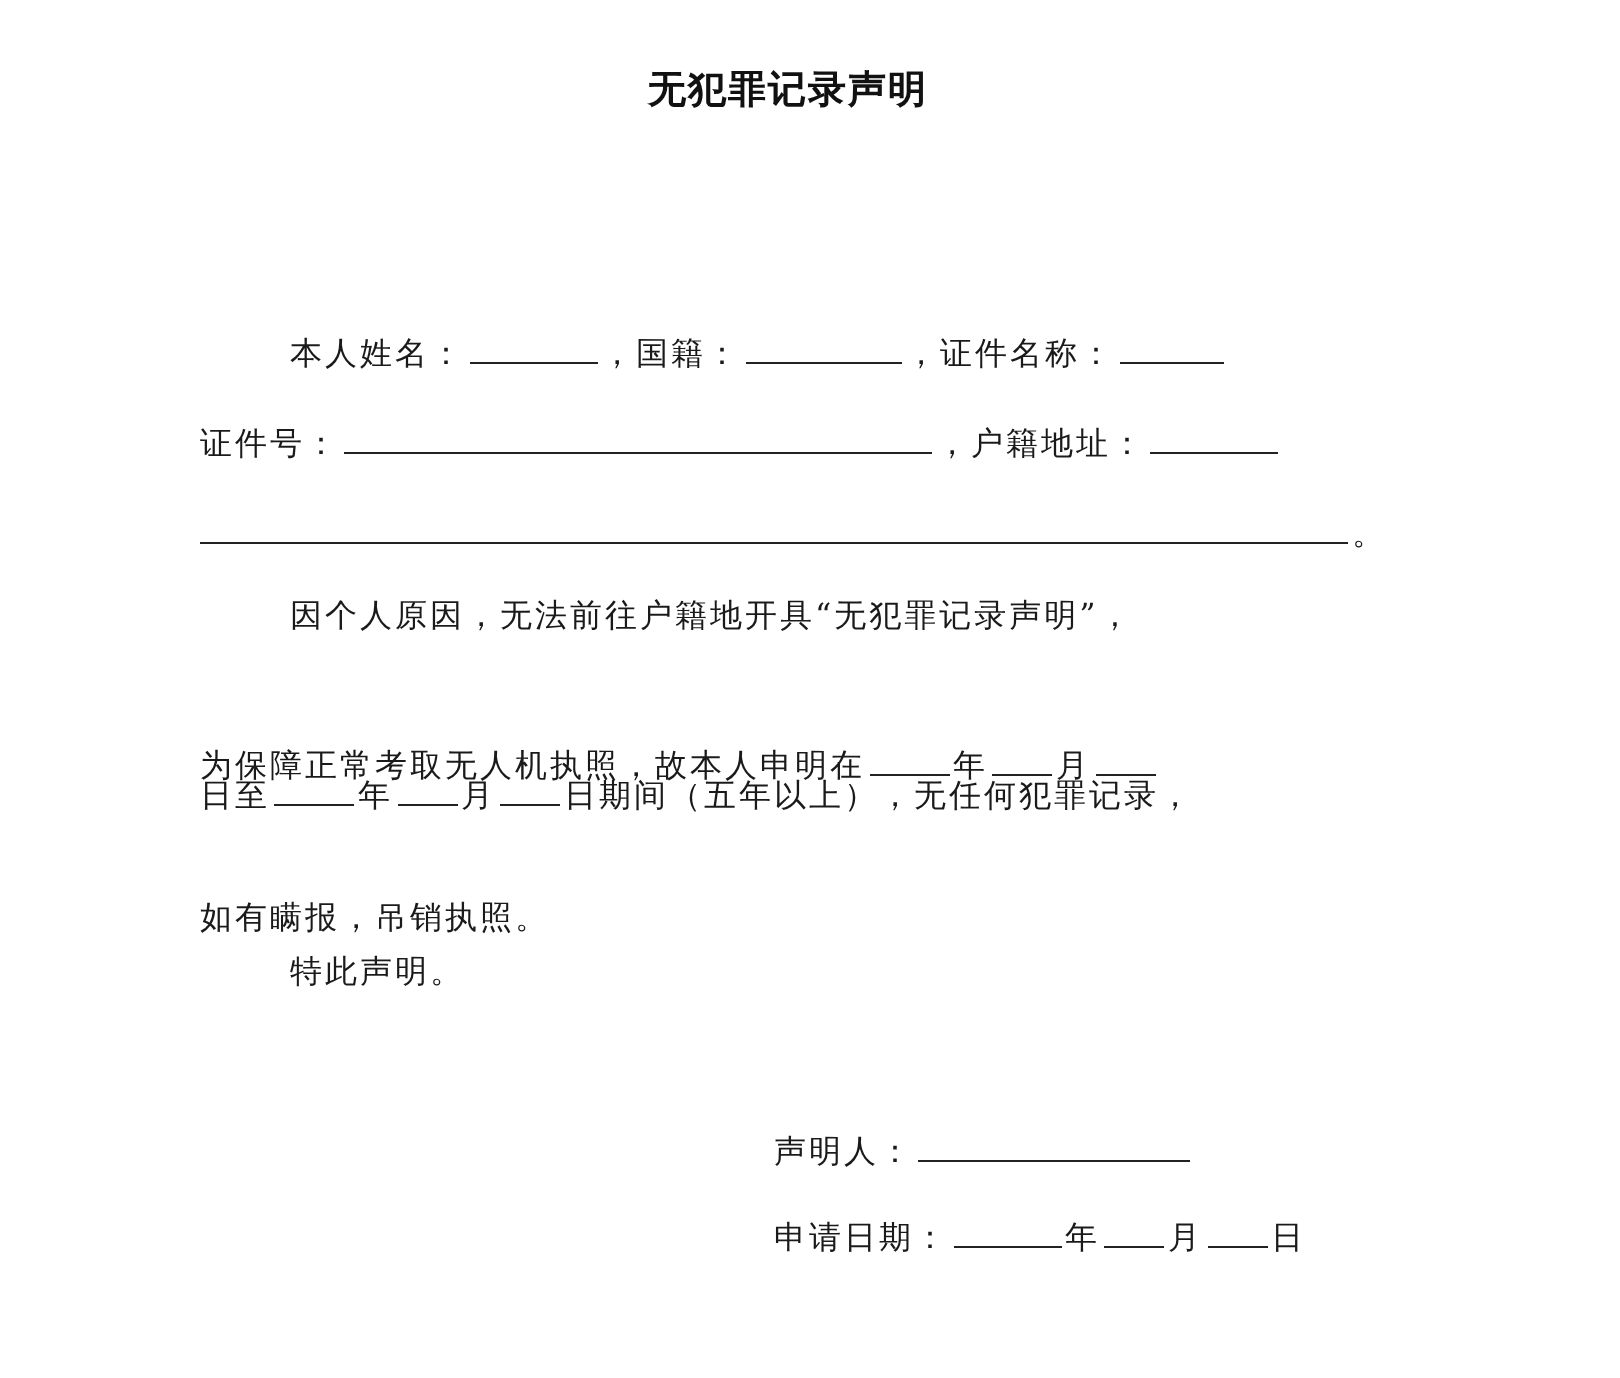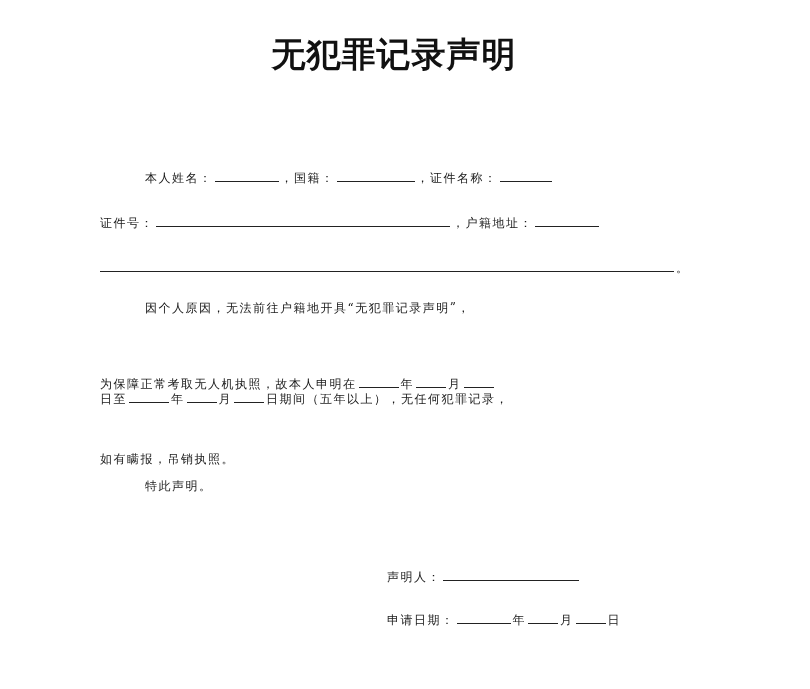--- a/index.html
+++ b/index.html
@@ -1,20 +1,20 @@
 <!DOCTYPE html>
 <html><head>
 <meta charset="utf-8">
 <style>
   html, body { margin:0; padding:0; background:#ffffff; }
   body { width:810px; height:689px; position:relative; overflow:hidden;
          font-family:"DejaVu Serif","Liberation Serif",serif; color:#1a1a1a; }
   .title { position:absolute; left:0; width:788px; top:32px; text-align:center;
-           font-size:34px; font-weight:bold; letter-spacing:1px; color:#111; }
-  .line { position:absolute; font-size:12px; line-height:24px; white-space:nowrap; letter-spacing:1.5px; }
+           font-size:19px; font-weight:bold; letter-spacing:1px; color:#111; }
+  .line { position:absolute; font-size:16px; line-height:24px; white-space:nowrap; letter-spacing:1.5px; }
   .blank { display:inline-block; border-bottom:1.5px solid #222; height:18px; vertical-align:baseline; margin:0 2px; }
   .bold { font-weight:normal; }
 </style>
 </head>
 <body>
 
 <div class="title">无犯罪记录声明</div>
 
 <div class="line" style="left:145px; top:163px;">
   <span>本人姓名：</span><span class="blank" style="width:64px"></span><span>，</span><span>国籍：</span><span class="blank" style="width:78px"></span><span>，</span><span>证件名称：</span><span class="blank" style="width:52px"></span>

